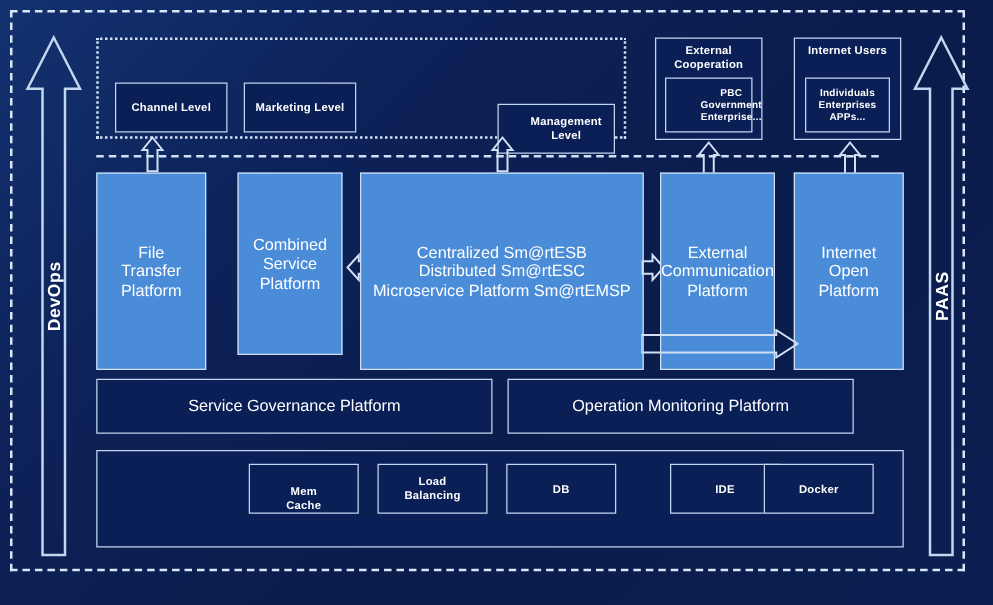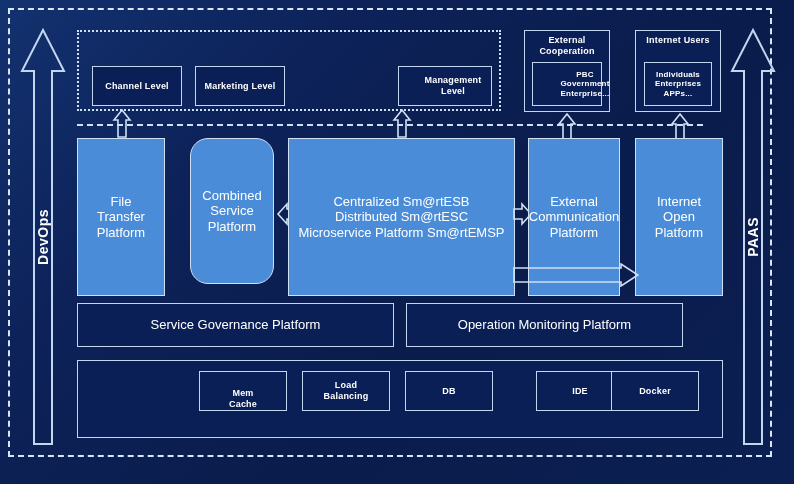--- a/index.html
+++ b/index.html
@@ -96,21 +96,21 @@
   </div>
 
   <div class="level-group"></div>
 
   <div class="box dark-box" style="left:92px;top:66px;width:90px;height:40px;">
     <span>Channel Level</span>
   </div>
   <div class="box dark-box" style="left:195px;top:66px;width:90px;height:40px;">
     <span>Marketing Level</span>
   </div>
-  <div class="box dark-box" style="left:398px;top:66px;width:94px;height:40px;padding-left:16px;">
+  <div class="box dark-box" style="left:398px;top:83px;width:94px;height:40px;padding-left:16px;">
     <span>Management Level</span>
   </div>
 
   <div class="box dark-box" style="left:524px;top:30px;width:86px;height:82px;align-items:flex-start;padding-top:4px;">
     <span class="multiline">External
 Cooperation</span>
   </div>
   <div class="box dark-box" style="left:532px;top:62px;width:70px;height:44px;font-size:8px;padding-left:36px;">
     <span class="multiline">PBC Government
 Enterprise...</span>
@@ -147,21 +147,21 @@
       <polygon points="10,2 18,12 14,12 14,29 6,29 6,12 2,12" fill="none" stroke="#cfe0f4" stroke-width="1.6"></polygon>
     </svg>
   </div>
 
   <div class="box blue-box multiline" style="left:77px;top:138px;width:88px;height:158px;">
     <span class="multiline">File
 Transfer
 Platform</span>
   </div>
 
-  <div class="box blue-box" style="left:190px;top:138px;width:84px;height:146px;border-radius:18px;">
+  <div class="box blue-box" style="left:190px;top:138px;width:84px;height:146px;">
     <span class="multiline">Combined
 Service
 Platform</span>
   </div>
 
   <div class="h-arrow" style="left:276px;top:201px;width:20px;height:26px;">
     <svg viewBox="0 0 20 26" preserveAspectRatio="none">
       <polygon points="2,13 11,3 11,8 19,8 19,18 11,18 11,23" fill="none" stroke="#cfe0f4" stroke-width="1.6"></polygon>
     </svg>
   </div>

